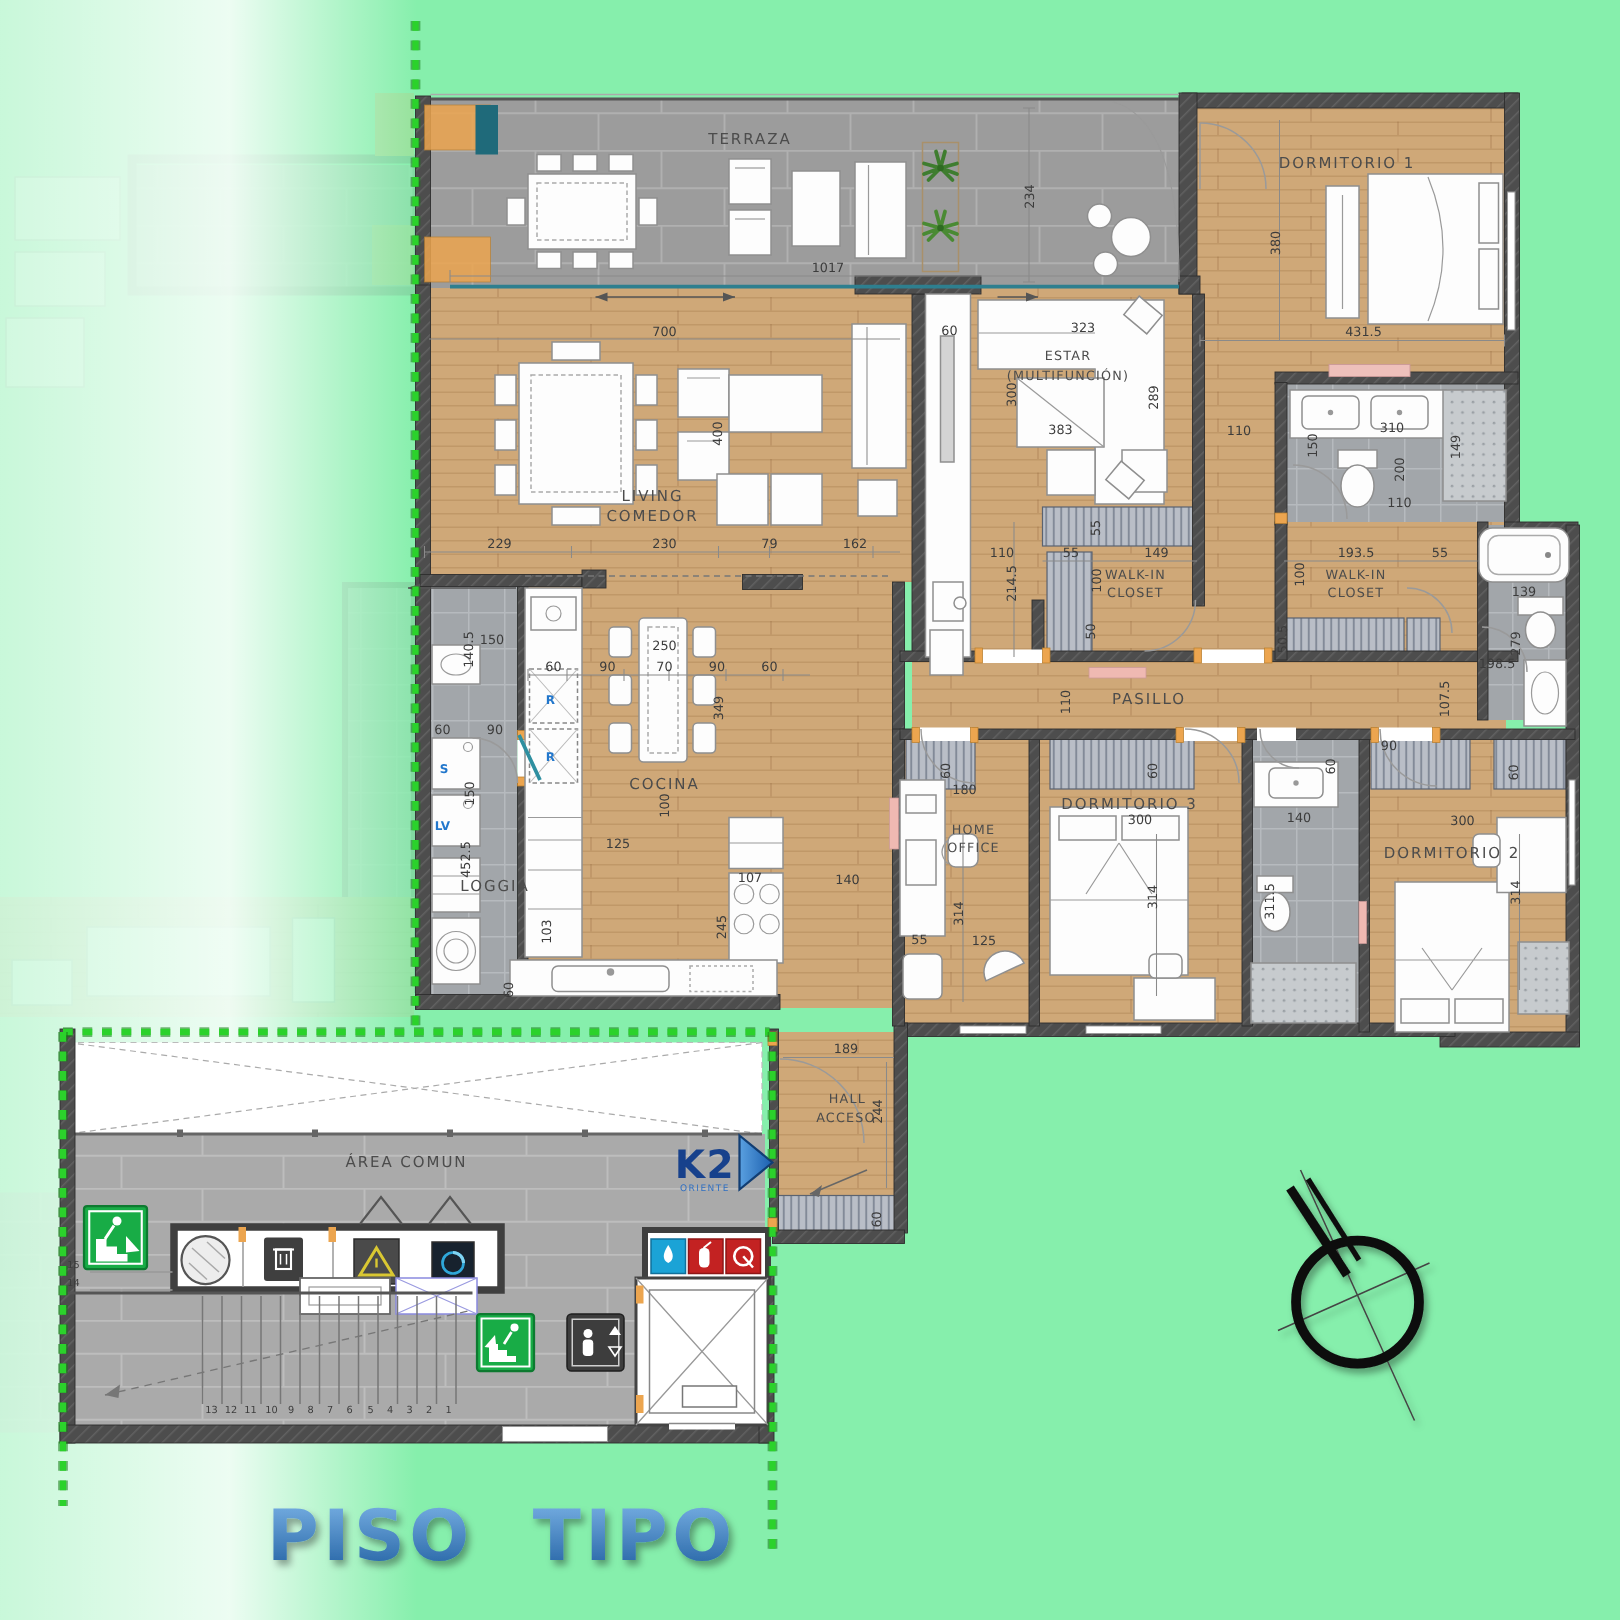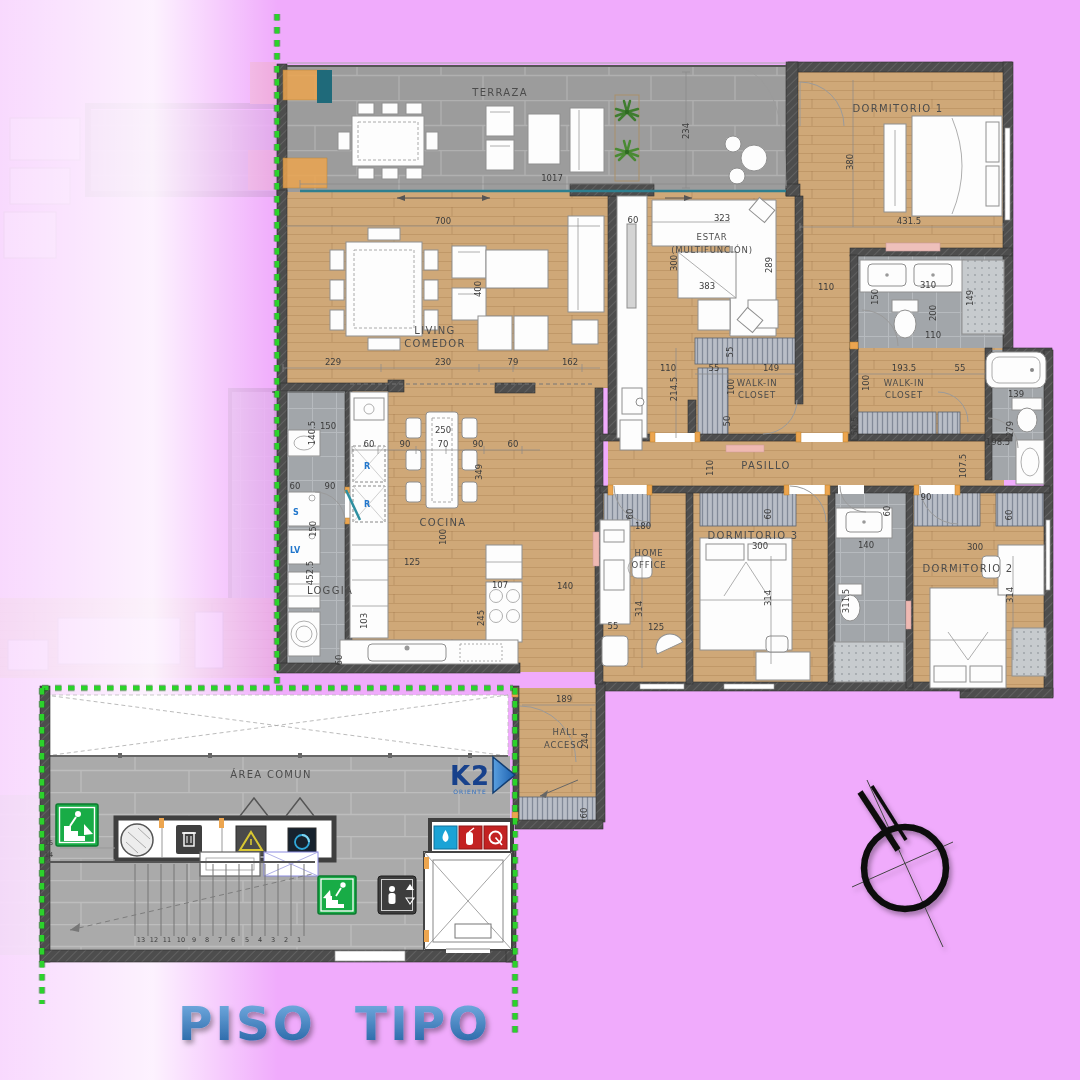--- a/index.html
+++ b/index.html
@@ -1,16 +1,16 @@
 <!DOCTYPE html>
 <html><head>
 <meta charset="utf-8">
 <style>
   html,body{margin:0;padding:0;background:#fff;}
-  .stage{width:1080px;height:1080px;position:relative;background:#f0abfc;overflow:hidden;font-family:"DejaVu Sans",sans-serif;}
+  .stage{width:1080px;height:1080px;position:relative;background:#86efac;overflow:hidden;font-family:"DejaVu Sans",sans-serif;}
   svg{display:block;}
   .d{font-family:"DejaVu Sans",sans-serif;font-size:8.5px;fill:#3c3c3c;text-anchor:middle;}
   .ds{font-family:"DejaVu Sans",sans-serif;font-size:6.5px;fill:#3c3c3c;text-anchor:middle;}
   .rl{font-family:"DejaVu Sans",sans-serif;font-size:10px;letter-spacing:1.3px;fill:#4c4c4c;text-anchor:middle;}
   .rls{font-family:"DejaVu Sans",sans-serif;font-size:8.5px;letter-spacing:0.8px;fill:#4c4c4c;text-anchor:middle;}
   .ap{font-family:"DejaVu Sans",sans-serif;font-size:8px;font-weight:bold;fill:#2277cc;text-anchor:middle;}
   .k2{font-family:"DejaVu Sans",sans-serif;font-size:26px;font-weight:bold;fill:#17418c;text-anchor:middle;letter-spacing:1px;}
   .k2s{font-family:"DejaVu Sans",sans-serif;font-size:6px;fill:#2f6fc2;text-anchor:middle;letter-spacing:1px;}
   .title{font-family:"DejaVu Sans",sans-serif;font-size:47px;font-weight:bold;letter-spacing:3px;word-spacing:20px;fill:url(#pg);}
   .fw{fill:#fdfdfd;stroke:#8f8f8f;stroke-width:1;}

